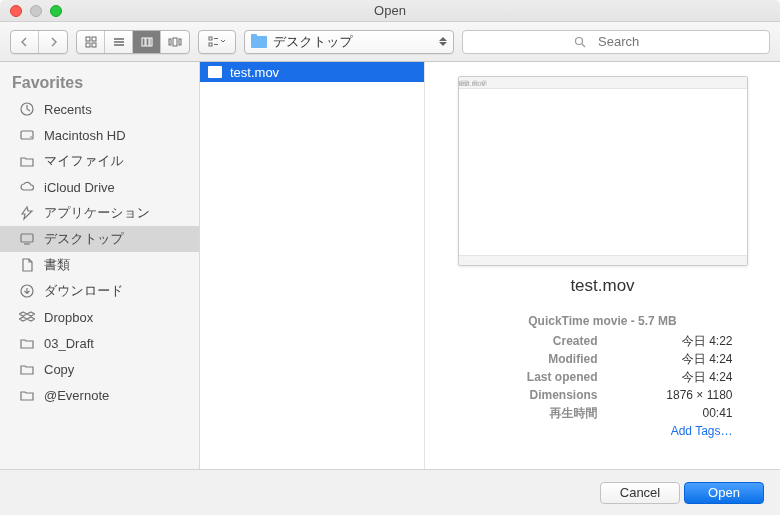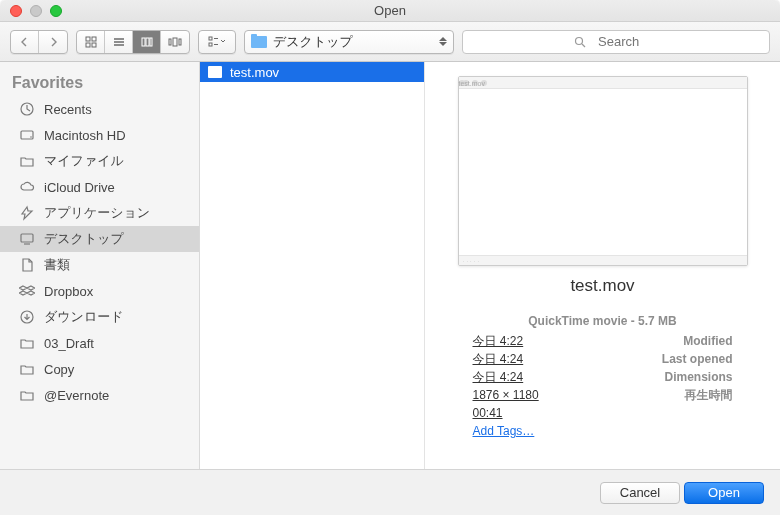--- a/index.html
+++ b/index.html
@@ -48,21 +48,21 @@
 .preview { flex: 1; padding: 14px 20px 10px; display:flex; flex-direction:column; align-items:center; }
 .thumb { width: 290px; height: 190px; border: 1px solid #ccc; background:#fff; border-radius:2px; box-shadow: 0 1px 3px rgba(0,0,0,0.1); position:relative; }
 .thumb-top { height: 12px; background:#f4f4f4; border-bottom:1px solid #e4e4e4; display:flex; align-items:center; padding:0 4px; gap:3px; }
 .thumb-top i { width:6px; height:6px; border-radius:50%; background:#dcdcdc; }
 .thumb-top .tt { position:absolute; left:0; right:0; text-align:center; font-size:7px; color:#aaa; font-style:normal; }
 .thumb-bot { position:absolute; left:0; right:0; bottom:0; height:10px; background:#f4f4f4; border-top:1px solid #e4e4e4; font-size:6px; color:#bbb; padding-left:4px; line-height:10px; }
 .pv-name { font-size: 17px; color:#333; margin-top:10px; }
 .pv-sub { font-size: 12px; color:#8d8d8d; margin-top: 18px; font-weight:600; }
 .kv { display:grid; grid-template-columns: 1fr 1fr; gap: 0 10px; margin-top:4px; font-size:12px; width: 260px; }
 .kv .k { text-align:right; color:#8d8d8d; font-weight:600; line-height:18px; }
-.kv .v { text-align:left; color:#333; line-height:18px;text-decoration:underline; }
+.kv .v { text-align:right; color:#333; line-height:18px; }
 .kv .v.link { color:#1a6fe8; }
 
 .footer { height: 46px; border-top:1px solid #d4d4d4; background:#f1f1f1; display:flex; align-items:center; justify-content:flex-end; gap:4px; padding: 0 16px; }
 .fbtn { min-width:80px; height:22px; border-radius:4px; font-size:13px; display:flex; align-items:center; justify-content:center; border:1px solid #c2c2c2; background:linear-gradient(#ffffff,#f1f1f1); color:#333; }
 .fbtn.primary { background: linear-gradient(#4aa0ff,#0a6fe8); border-color:#0862d9; color:#fff; }
 
 
 </style>
 </head>
 <body>
@@ -207,33 +207,33 @@
               <svg viewBox="0 0 16 16">
                 <path d="M4 2 h6 l3 3 v9 h-9 z" stroke="#7a7a7a" stroke-width="1.2" fill="none"></path>
                 <path d="M10 2 v3 h3" stroke="#7a7a7a" stroke-width="1.2" fill="none"></path>
               </svg>
             </span>
             <span>書類</span>
           </div>
           <div class="sb-item">
             <span class="sb-ic">
               <svg viewBox="0 0 16 16">
-                <path d="M4 3 L8 5 L4 7 L0.5 5 Z M12 3 L15.5 5 L12 7 L8 5 Z M4 8 L8 10 L4 12 L0.5 10 Z M12 8 L15.5 10 L12 12 L8 10 Z" stroke="#7a7a7a" stroke-width="1.2" fill="none"></path>
-              </svg>
-            </span>
-            <span>Dropbox</span>
-          </div>
-          <div class="sb-item">
-            <span class="sb-ic">
-              <svg viewBox="0 0 16 16">
                 <circle cx="8" cy="8" r="6" stroke="#7a7a7a" stroke-width="1.2" fill="none"></circle>
                 <path d="M8 5 v5 M5.5 8 L8 10.5 L10.5 8" stroke="#7a7a7a" stroke-width="1.2" fill="none"></path>
               </svg>
             </span>
             <span>ダウンロード</span>
+          </div>
+          <div class="sb-item">
+            <span class="sb-ic">
+              <svg viewBox="0 0 16 16">
+                <path d="M4 3 L8 5 L4 7 L0.5 5 Z M12 3 L15.5 5 L12 7 L8 5 Z M4 8 L8 10 L4 12 L0.5 10 Z M12 8 L15.5 10 L12 12 L8 10 Z" stroke="#7a7a7a" stroke-width="1.2" fill="none"></path>
+              </svg>
+            </span>
+            <span>Dropbox</span>
           </div>
           <div class="sb-item">
             <span class="sb-ic">
               <svg viewBox="0 0 16 16">
                 <path d="M2 5 h4 l1 1 h7 v7 h-12 z" stroke="#7a7a7a" stroke-width="1.2" fill="none"></path>
               </svg>
             </span>
             <span>03_Draft</span>
           </div>
           <div class="sb-item">
@@ -270,20 +270,21 @@
             <i></i>
             <i></i>
             <i></i>
             <i class="tt">test.mov</i>
           </div>
         <div class="thumb-bot">· · · · ·</div>
       </div>
       <div class="pv-name">test.mov</div>
       <div class="pv-sub">QuickTime movie - 5.7 MB</div>
       <div class="kv" id="kv-rows">
+          <div class="k">Created</div>
           <div class="v">今日 4:22</div>
           <div class="k">Modified</div>
           <div class="v">今日 4:24</div>
           <div class="k">Last opened</div>
           <div class="v">今日 4:24</div>
           <div class="k">Dimensions</div>
           <div class="v">1876 × 1180</div>
           <div class="k">再生時間</div>
           <div class="v">00:41</div>
           <div class="k"></div>

